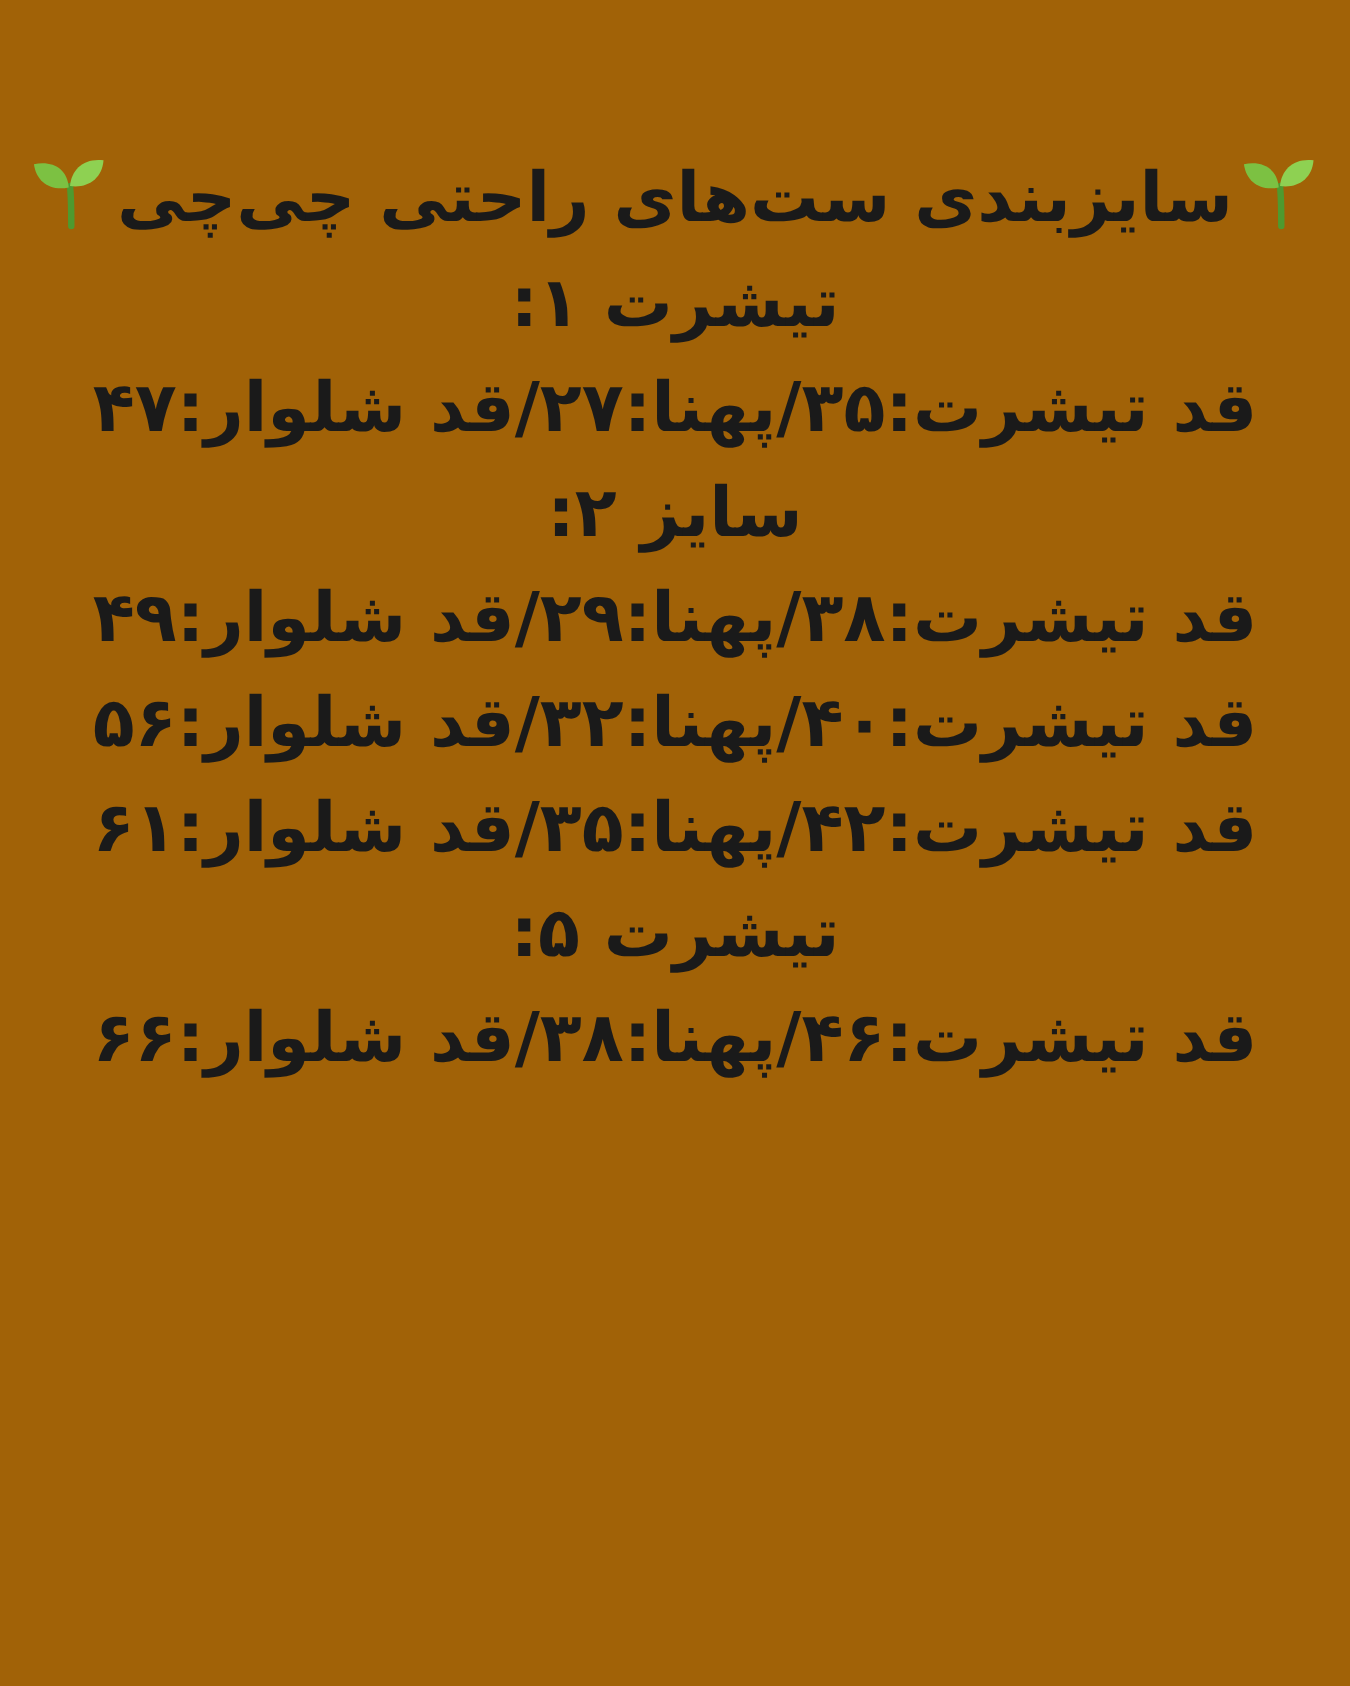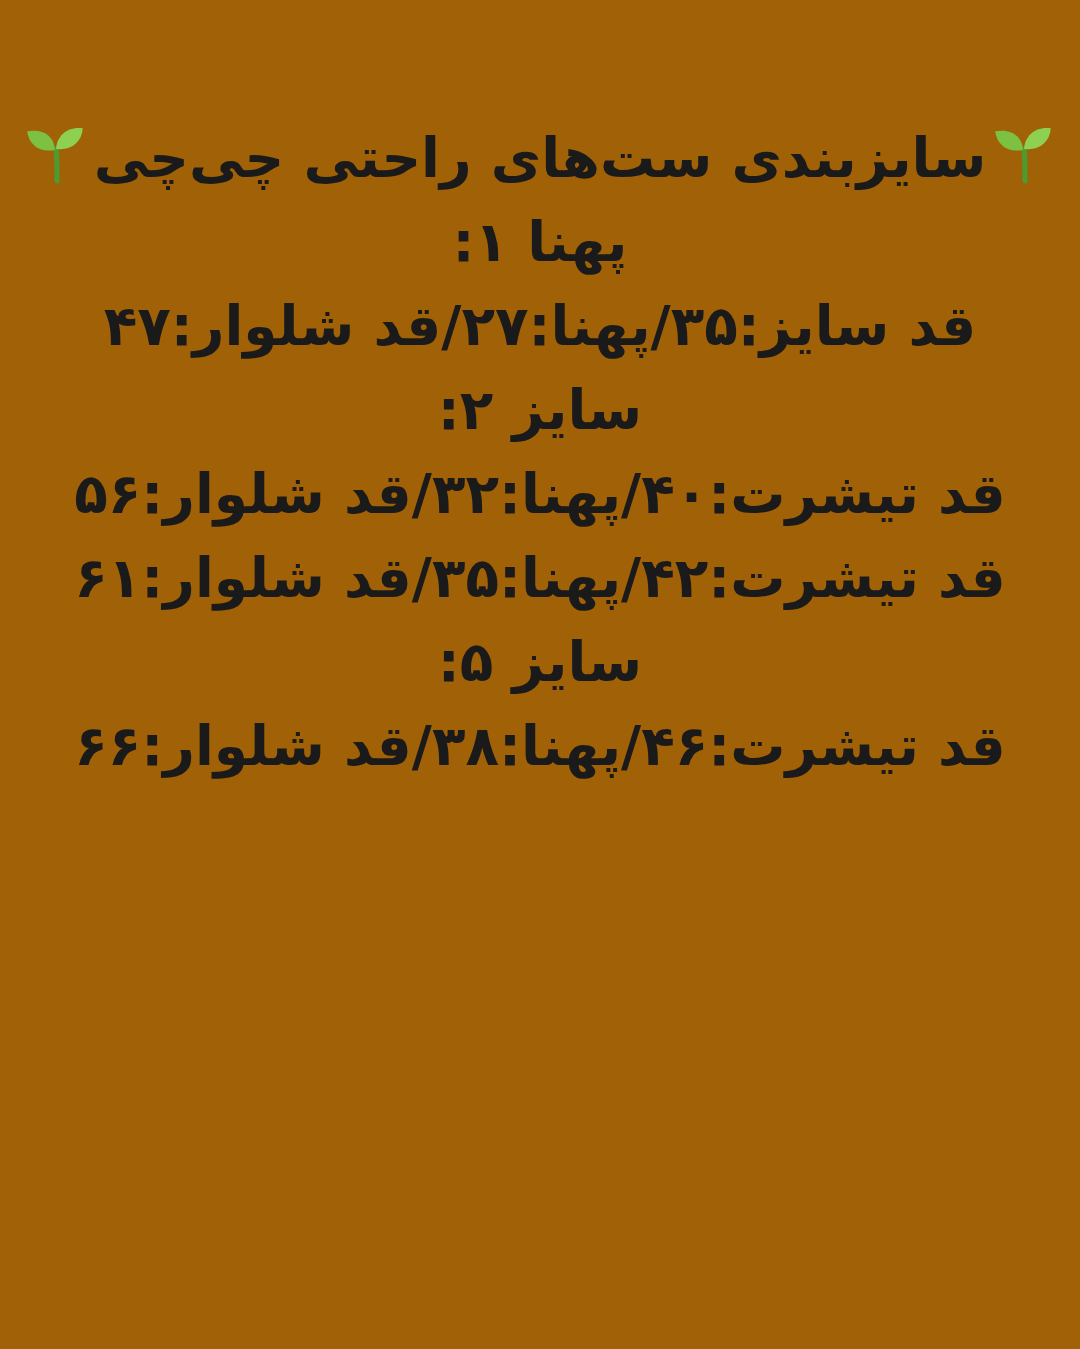--- a/index.html
+++ b/index.html
@@ -67,26 +67,27 @@
     <span>سایزبندی ست‌های راحتی چی‌چی</span>
     <span class="seedling">
       <svg viewBox="0 0 64 64" aria-hidden="true">
         <path d="M33 59 C33 46 33 37 32 28" fill="none" stroke-width="5" stroke-linecap="round" stroke="#4e9a2f"></path>
         <path d="M31 29 C17 32 6 25 4 11 C19 8 30 15 31 29 Z" fill="#7cc142"></path>
         <path d="M32 28 C33 15 43 6 58 8 C57 22 46 30 32 28 Z" fill="#8ed152"></path>
       </svg>
     </span>
   </div>
 
-  <div class="line">پهنا ۱:</div>
-  <div class="line">قد سایز:۳۵/پهنا:۲۷/قد شلوار:۴۷</div>
+  <div class="line">تیشرت ۱:</div>
+  <div class="line">قد تیشرت:۳۵/پهنا:۲۷/قد شلوار:۴۷</div>
 
   <div class="line">سایز ۲:</div>
+  <div class="line">قد تیشرت:۳۸/پهنا:۲۹/قد شلوار:۴۹</div>
 
   <div class="line">قد تیشرت:۴۰/پهنا:۳۲/قد شلوار:۵۶</div>
 
   <div class="line">قد تیشرت:۴۲/پهنا:۳۵/قد شلوار:۶۱</div>
 
-  <div class="line">سایز ۵:</div>
+  <div class="line">تیشرت ۵:</div>
   <div class="line">قد تیشرت:۴۶/پهنا:۳۸/قد شلوار:۶۶</div>
 
 
 </div>
 
 </body></html>

